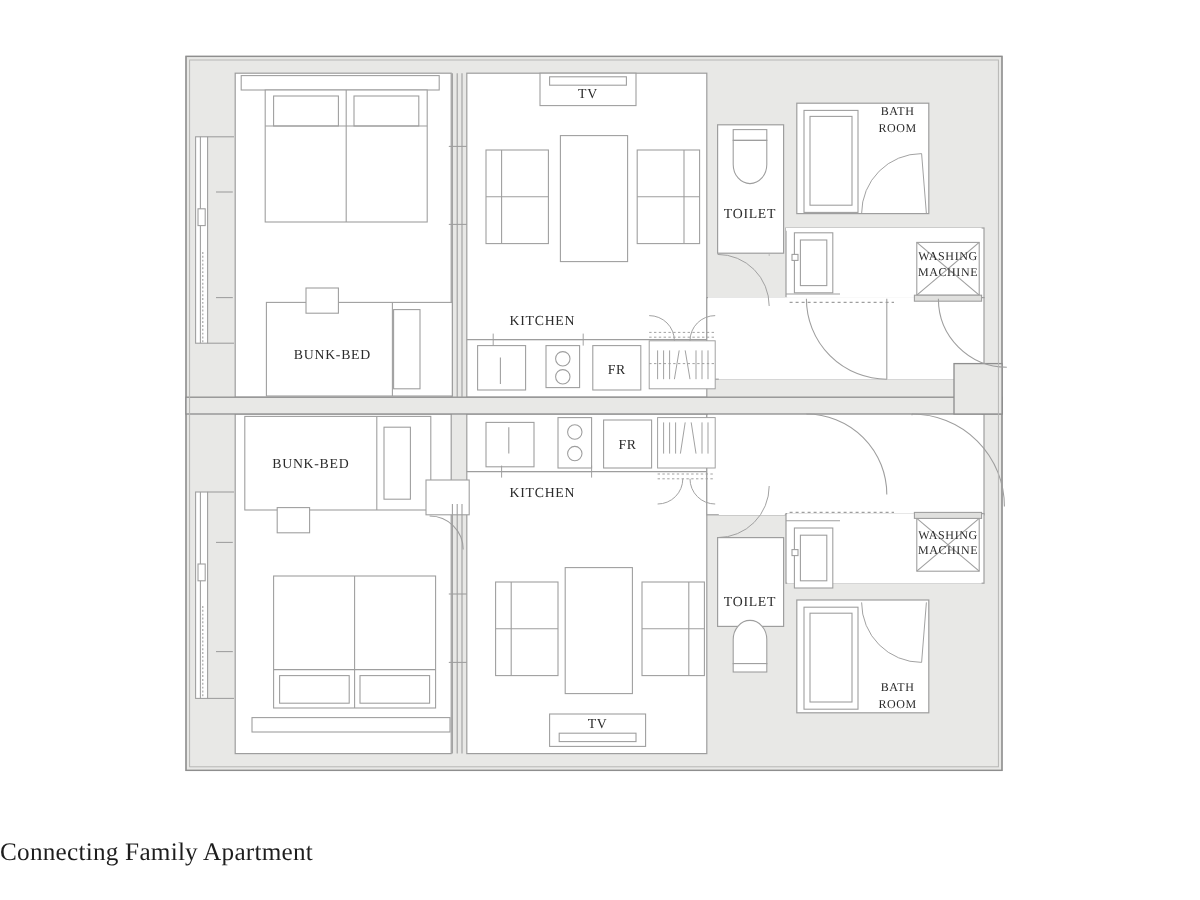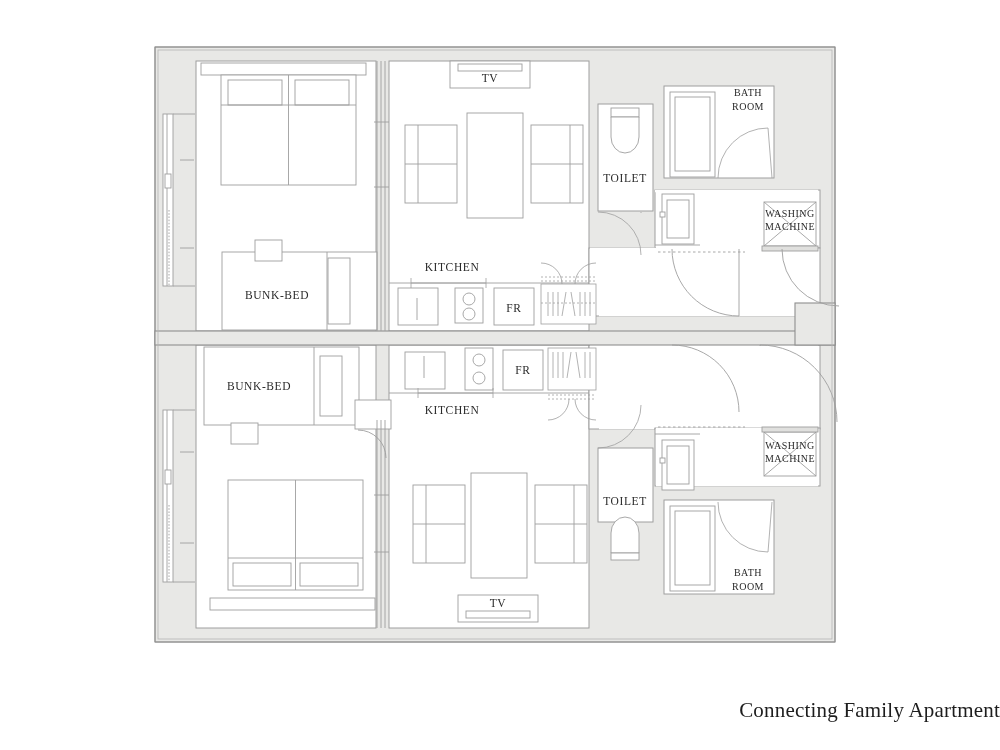--- a/index.html
+++ b/index.html
@@ -23,21 +23,21 @@
   #plan-svg {
     position: absolute;
     left: 0;
     top: 0;
   }
   .plan-title {
     position: absolute;
     left: 0;
     top: 698px;
     width: 1000px;
-    text-align: right;
+    text-align: left;
     font-family: "Liberation Serif", serif;
     font-size: 21px;
     color: #1d1d1d;
     letter-spacing: 0.2px;
   }
   text {
     font-family: "Liberation Serif", serif;
     fill: #2a2a2a;
   }
   .lbl {

